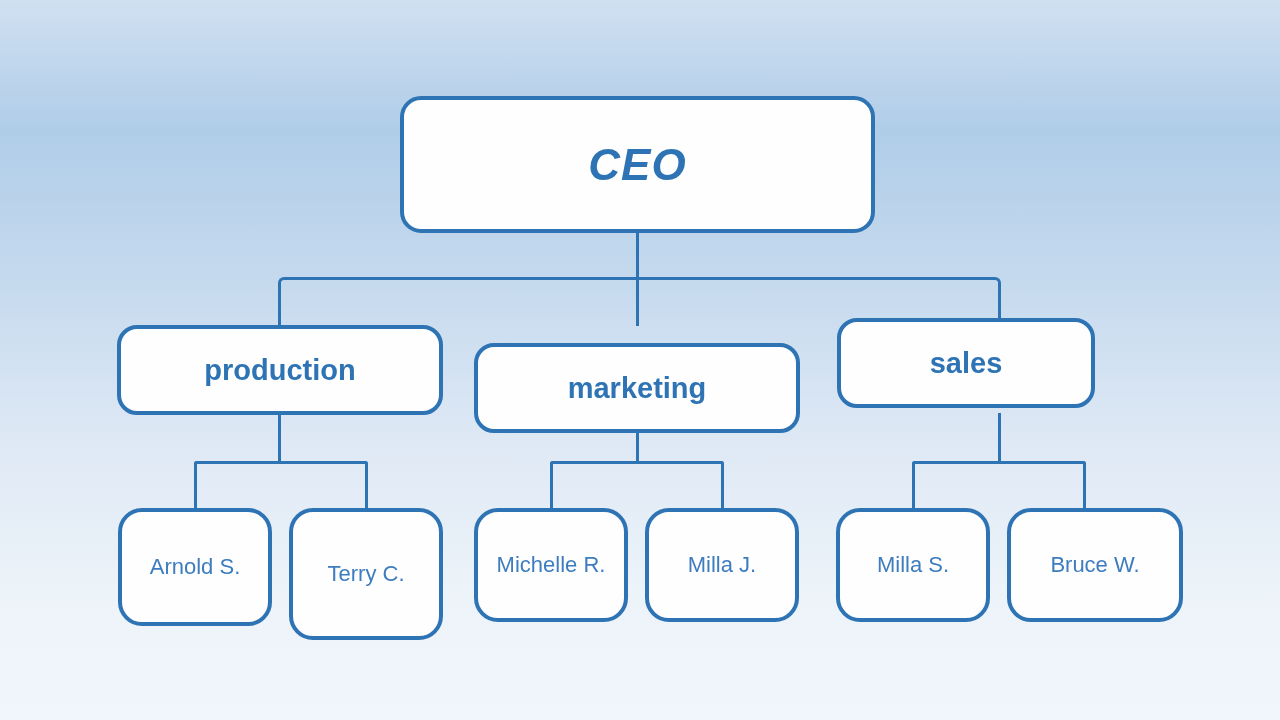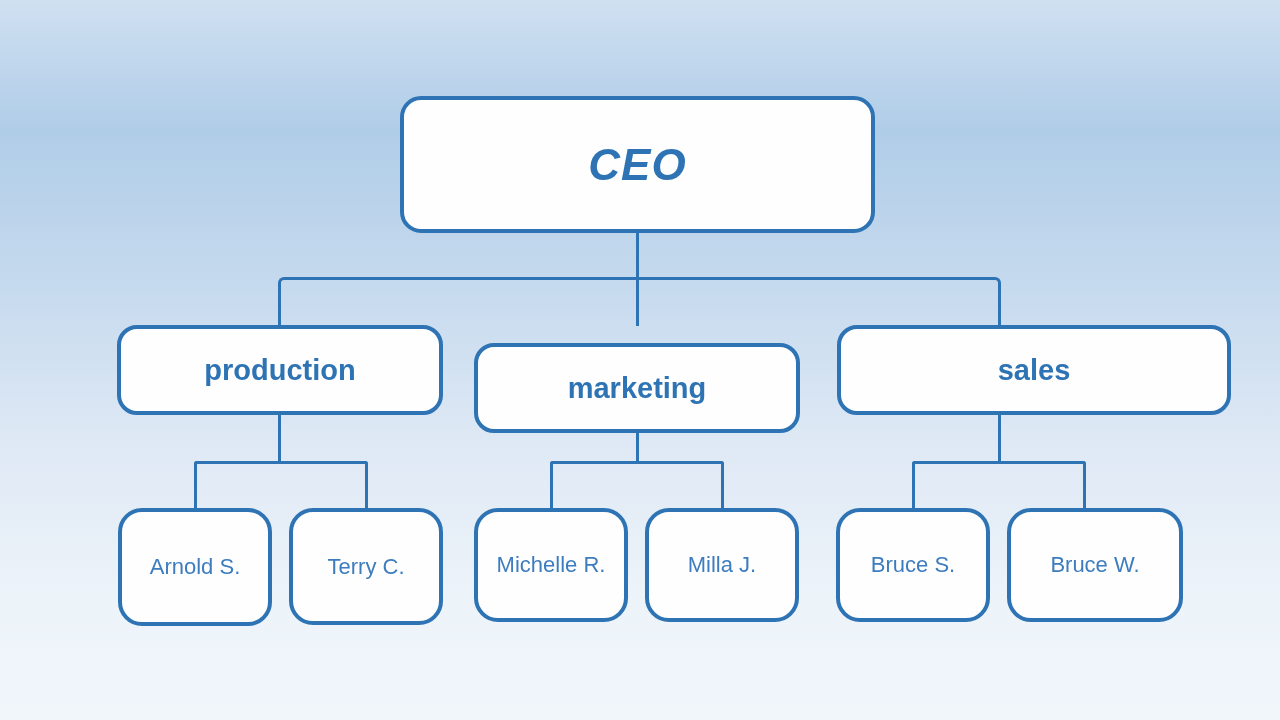--- a/index.html
+++ b/index.html
@@ -109,36 +109,36 @@
   <div class="node node--root" style="left:400px;top:96px;width:475px;height:137px">
     <span class="label">CEO</span>
   </div>
 
   <div class="node node--dept" style="left:117px;top:325px;width:326px;height:90px">
     <span class="label">production</span>
   </div>
   <div class="node node--dept" style="left:474px;top:343px;width:326px;height:90px">
     <span class="label">marketing</span>
   </div>
-  <div class="node node--dept" style="left:837px;top:325px;width:394px;height:90px">
+  <div class="node node--dept" style="left:837px;top:318px;width:258px;height:90px">
     <span class="label">sales</span>
   </div>
 
   <div class="node node--leaf" style="left:118px;top:508px;width:154px;height:118px">
     <span class="label">Arnold S.</span>
   </div>
-  <div class="node node--leaf" style="left:289px;top:508px;width:154px;height:117px">
+  <div class="node node--leaf" style="left:289px;top:508px;width:154px;height:132px">
     <span class="label">Terry C.</span>
   </div>
   <div class="node node--leaf" style="left:645px;top:508px;width:154px;height:114px">
     <span class="label">Milla J.</span>
   </div>
   <div class="node node--leaf" style="left:474px;top:508px;width:154px;height:114px">
     <span class="label">Michelle R.</span>
   </div>
   <div class="node node--leaf" style="left:836px;top:508px;width:154px;height:114px">
-    <span class="label">Bruce S.</span>
+    <span class="label">Milla S.</span>
   </div>
   <div class="node node--leaf" style="left:1007px;top:508px;width:176px;height:114px">
     <span class="label">Bruce W.</span>
   </div>
 
 </div>
 
 </body></html>

